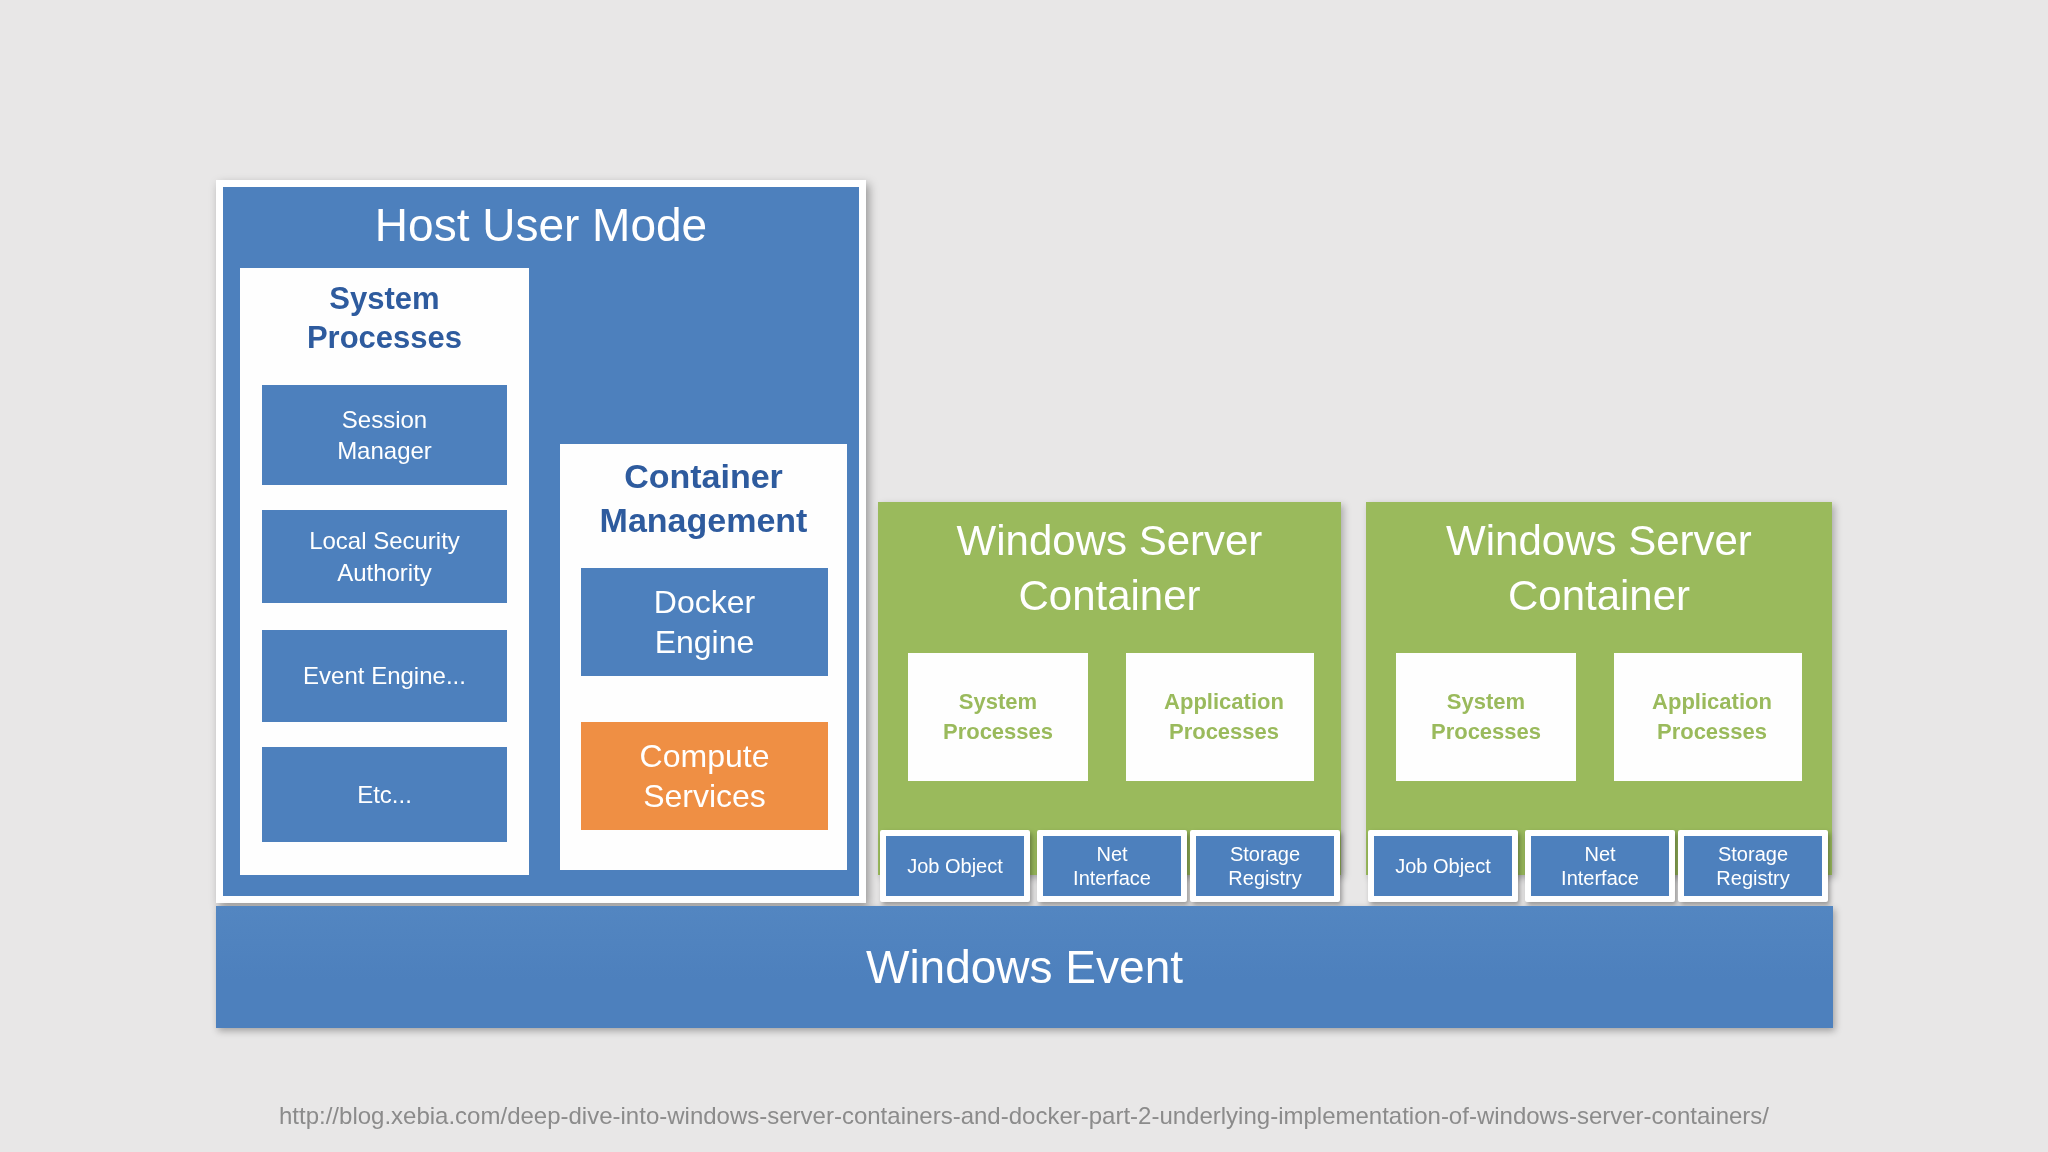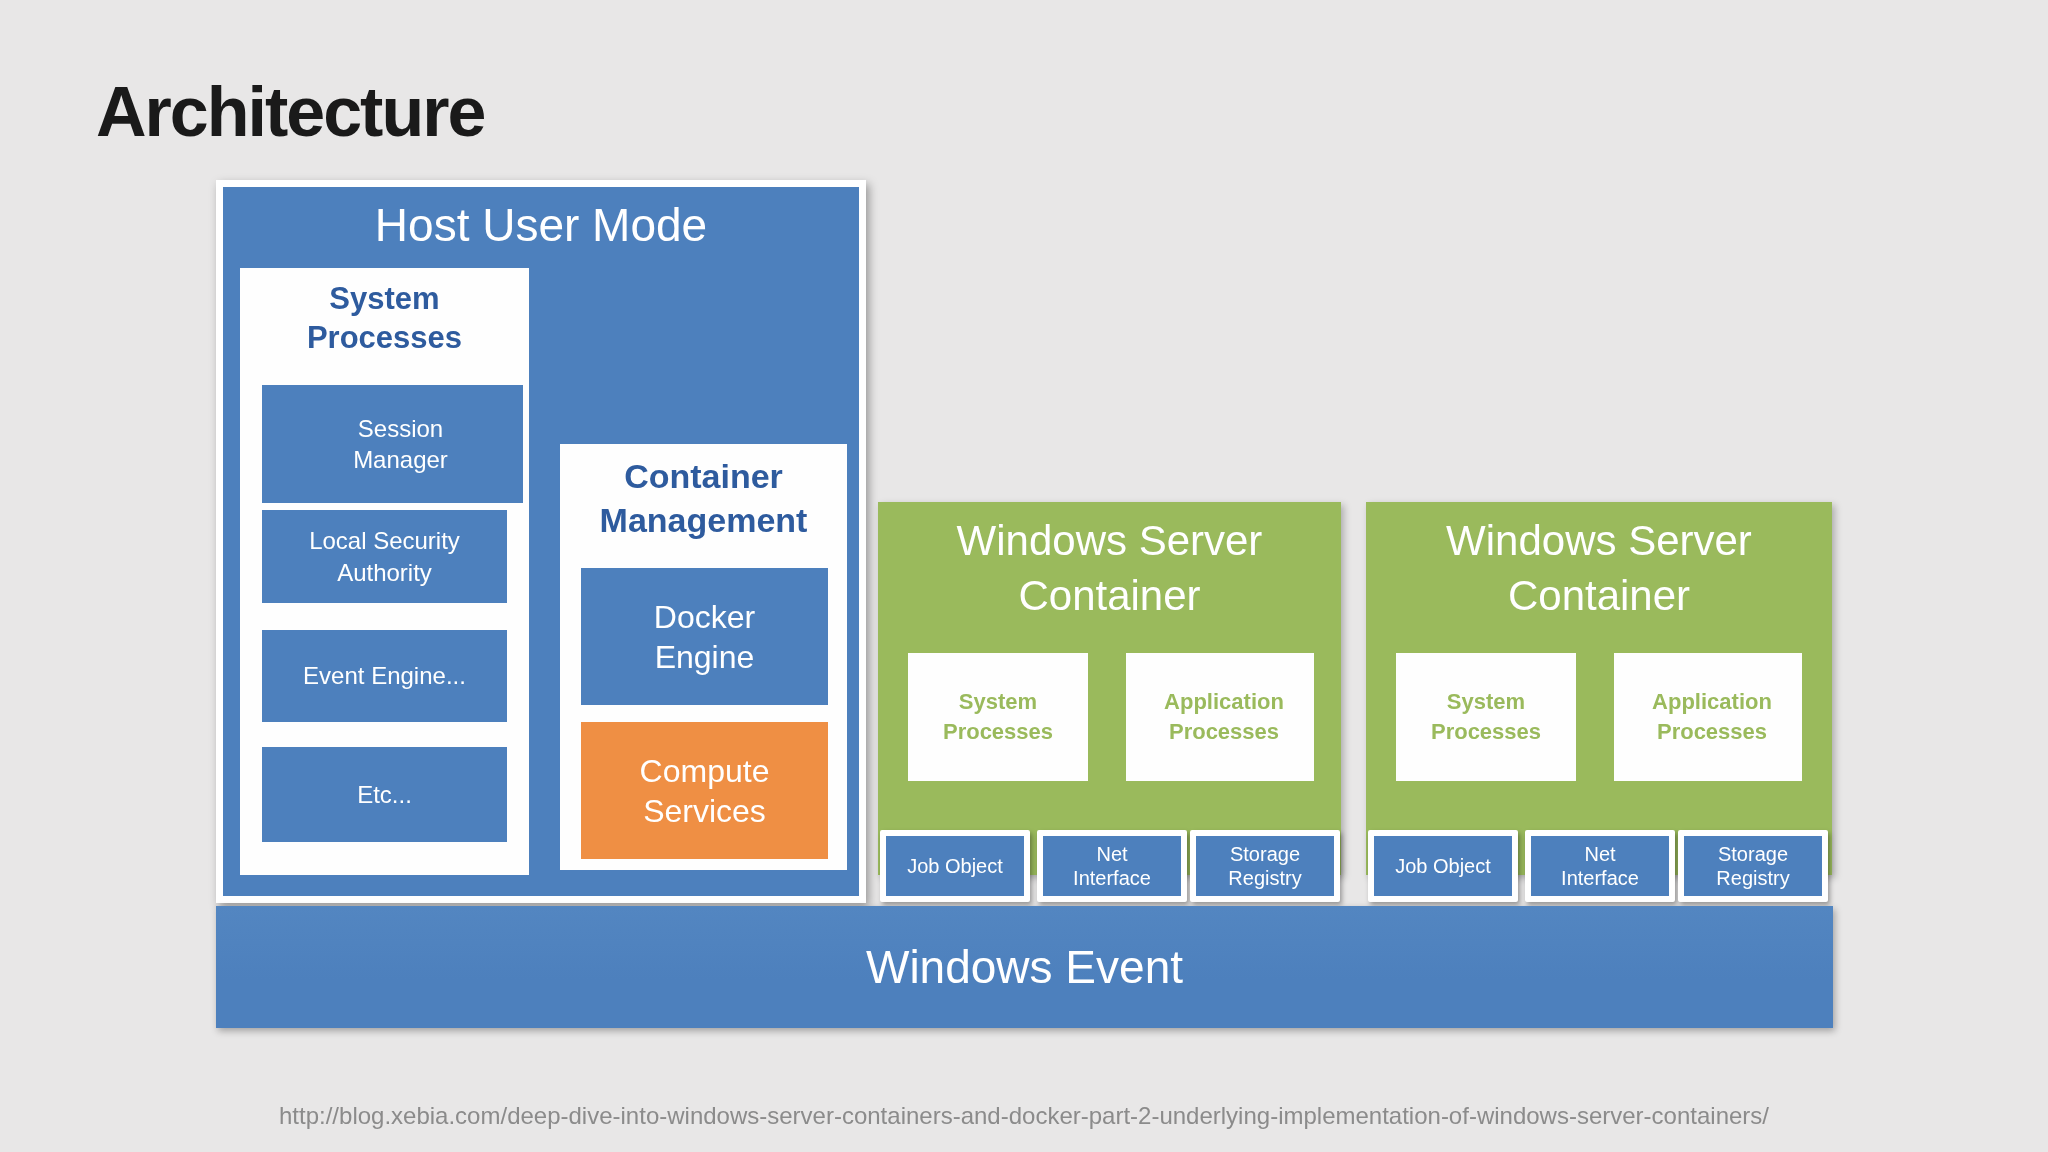--- a/index.html
+++ b/index.html
@@ -39,30 +39,30 @@
   }
   .sys-box .group-title { margin-top: 12px; font-size: 31px; line-height: 1.25; }
   .sys-box .group-title span { width: 210px; }
   .host-item {
     position: absolute; left: 22px; width: 245px; height: 95px;
     background: var(--blue, #4d80bd);
     display: flex; align-items: center; justify-content: center;
     color: #ffffff; font-size: 24px; line-height: 1.3; text-align: center;
   }
   .host-item span { width: 175px; }
-  .hi-0 { top: 117px; height: 118px; padding-left: 16px; }
+  .hi-0 { top: 117px; height: 100px; }
   .hi-1 { top: 242px; height: 93px; }
   .hi-2 { top: 362px; height: 92px; }
   .hi-3 { top: 479px; height: 95px; }
 
   .cm-box { left: 337px; top: 257px; width: 287px; height: 426px; }
   .cm-box .group-title { margin-top: 10px; font-size: 34px; line-height: 1.3; }
   .cm-box .group-title span { width: 240px; }
   .cm-item {
-    position: absolute; left: 21px; width: 247px; height: 137px;
+    position: absolute; left: 21px; width: 247px; height: 108px;
     display: flex; align-items: center; justify-content: center;
     color: #ffffff; font-size: 32px; line-height: 1.25; text-align: center;
   }
   .cm-item span { width: 150px; }
   .docker-box { top: 124px; background: var(--blue, #4d80bd); }
   .compute-box { top: 278px; background: var(--orange, #ef8f44); }
 
   
   .green-box {
     position: absolute; top: 502px; height: 373px;
@@ -114,21 +114,20 @@
     position: absolute; left: 0; right: 0; top: 1102px;
     text-align: center; font-size: 24px;
     color: var(--url-text, #8b8b8b);
   }
 </style>
 </head>
 <body>
 
 <div class="slide">
 
-  <h1 class="slide-title">Architecture</h1>
 
   <section class="host-panel">
     <div class="host-title">Host User Mode</div>
 
     <div class="white-group sys-box">
       <div class="group-title">
         <span>System Processes</span>
       </div>
       <div class="host-item hi-0">
         <span>Session Manager</span>

